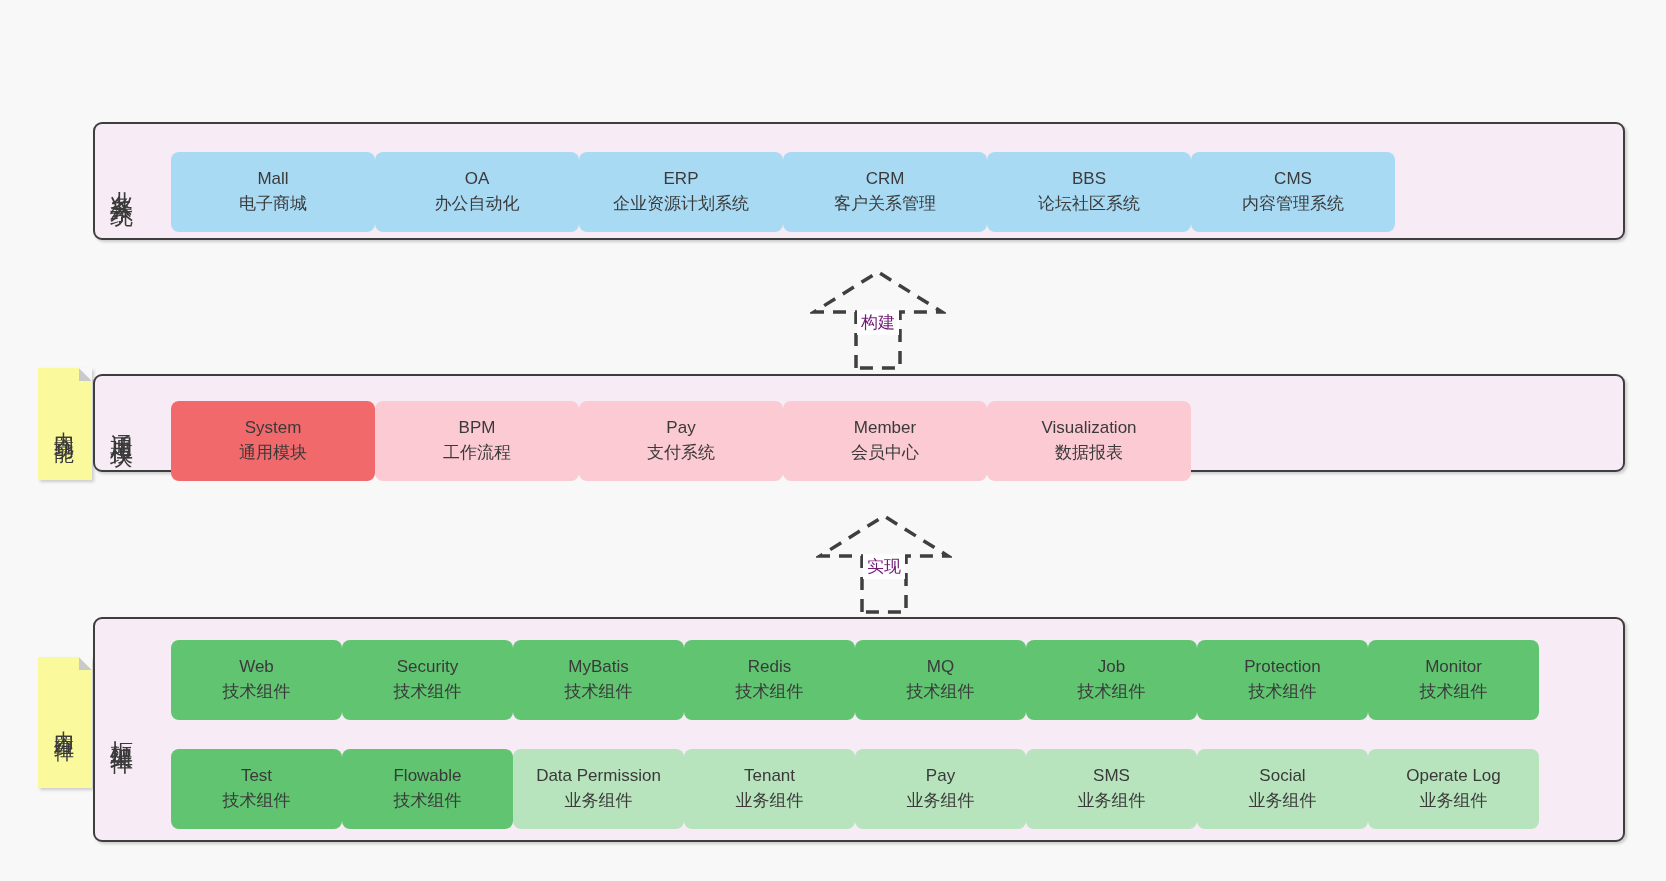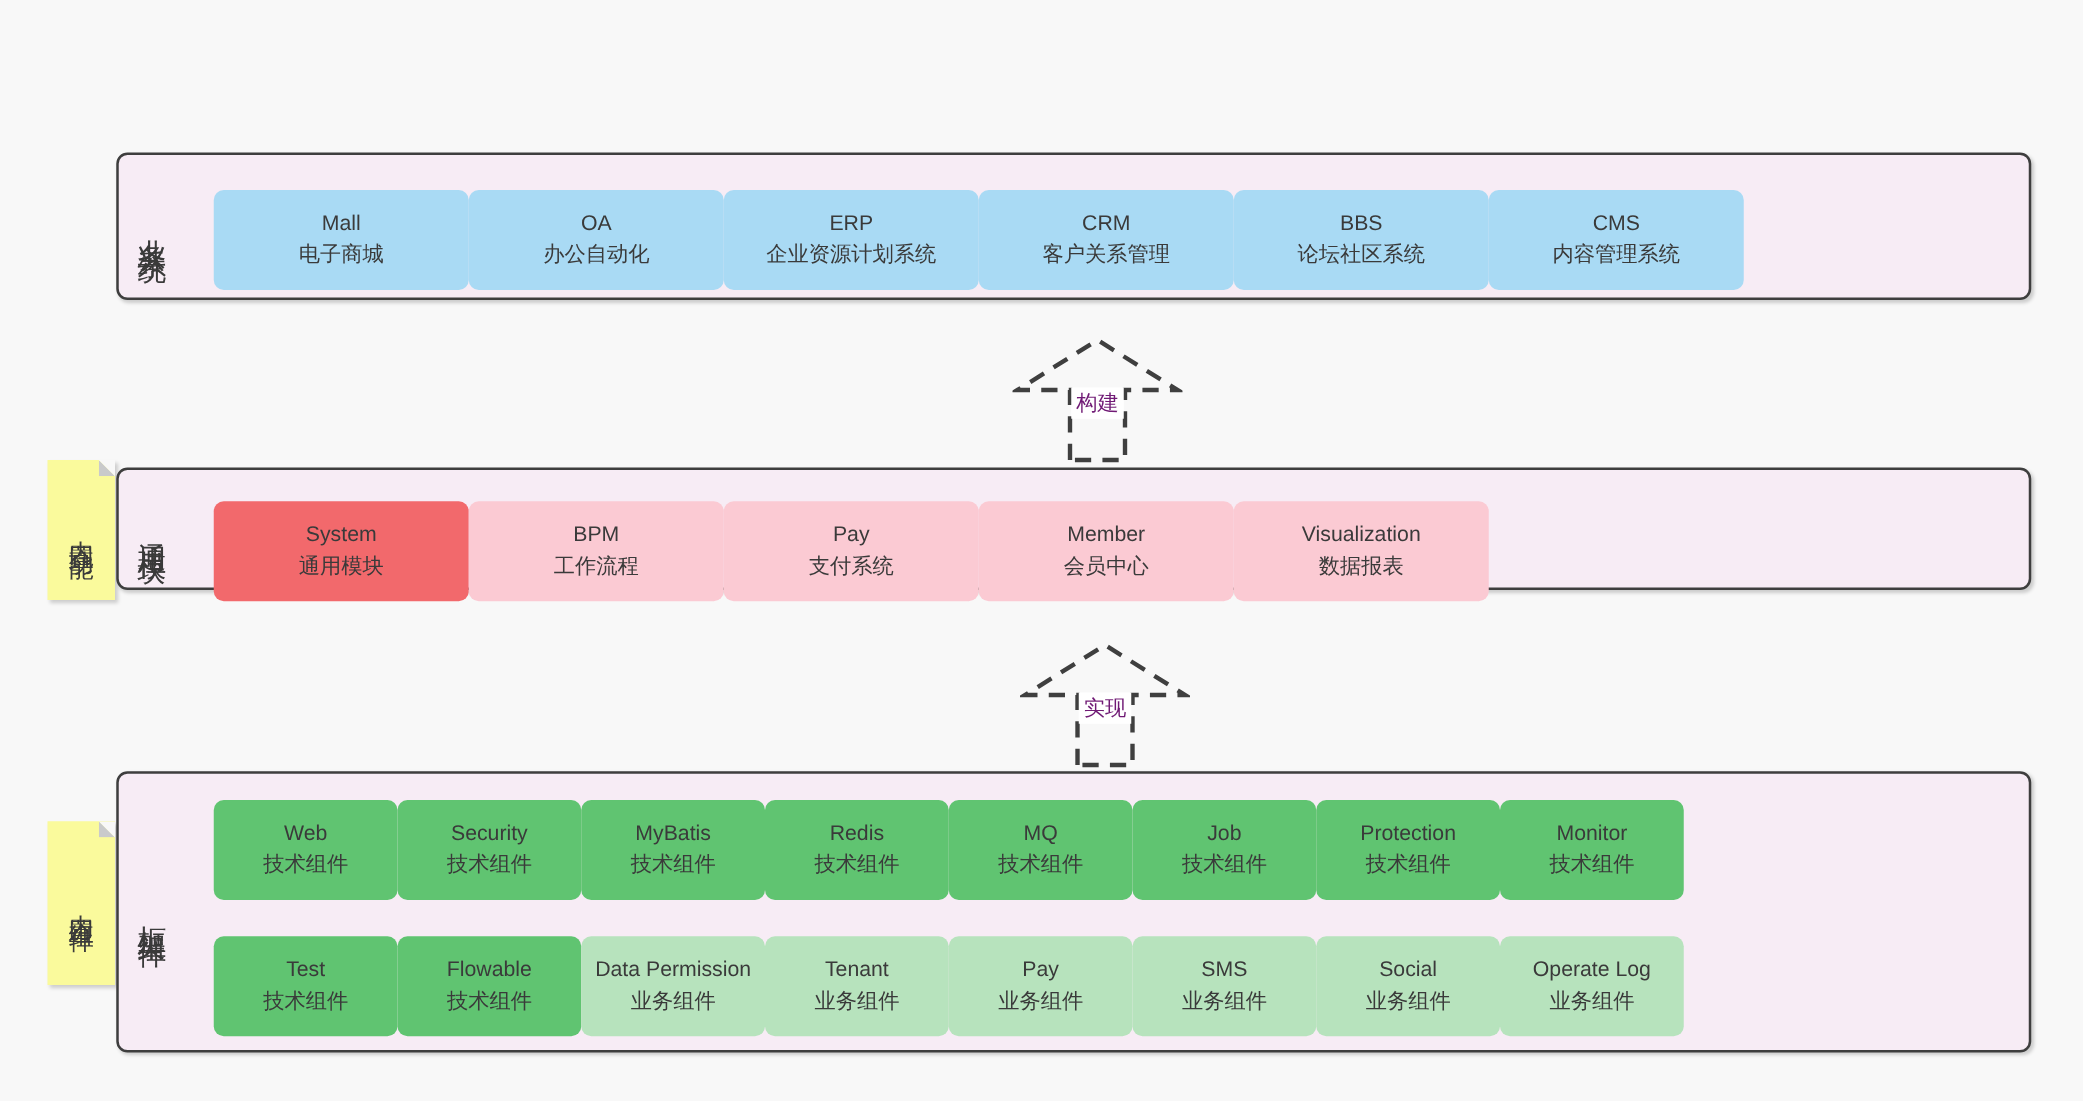--- a/index.html
+++ b/index.html
@@ -30,21 +30,21 @@
   .r-mod6{top:25px;}
   .r-fw1{top:21px;}
   .r-fw2{top:130px;}
   .box{
     height:80px;border-radius:8px;
     display:flex;flex-direction:column;align-items:center;justify-content:center;
     text-align:center;font-size:17px;line-height:1.45;color:#3a3a3a;
     padding:0 4px;box-sizing:border-box;
   }
   .w6{width:204px;}
-  .w8{width:147px;}
+  .w8{width:171px;}
   .blue{background:#a9daf4;}
   .red{background:#f2696c;}
   .pink{background:#fbcad3;}
   .gdark{background:#60c471;}
   .glight{background:#b7e3bd;}
   .sticky{
     position:absolute;left:38px;width:54px;background:#fafa9c;
     box-shadow:2px 2px 3px rgba(0,0,0,0.18);
   }
   #sticky-modules{top:368px;height:112px;}

